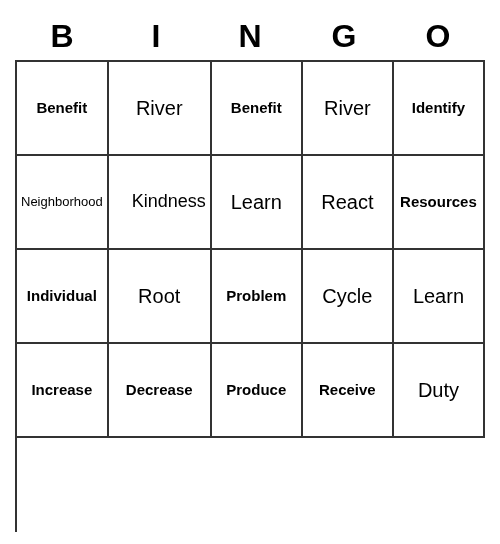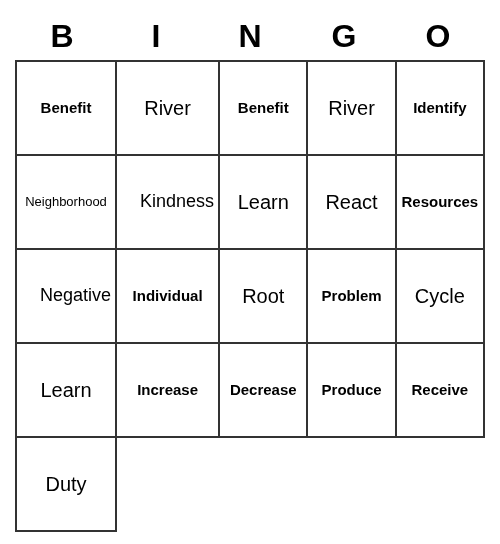--- a/index.html
+++ b/index.html
@@ -121,23 +121,20 @@
       <div class="bingo-cell">
         <span class="size-large">Learn</span>
       </div>
       <div class="bingo-cell">
         <span class="size-large">React</span>
       </div>
       <div class="bingo-cell">
         <span class="size-normal">Resources</span>
       </div>
       <div class="bingo-cell">
-        <span class="size-medium">Negative</span>
-      </div>
-      <div class="bingo-cell">
         <span class="size-normal">Individual</span>
       </div>
       <div class="bingo-cell">
         <span class="size-large">Root</span>
       </div>
       <div class="bingo-cell">
         <span class="size-normal">Problem</span>
       </div>
       <div class="bingo-cell">
         <span class="size-large">Cycle</span>

